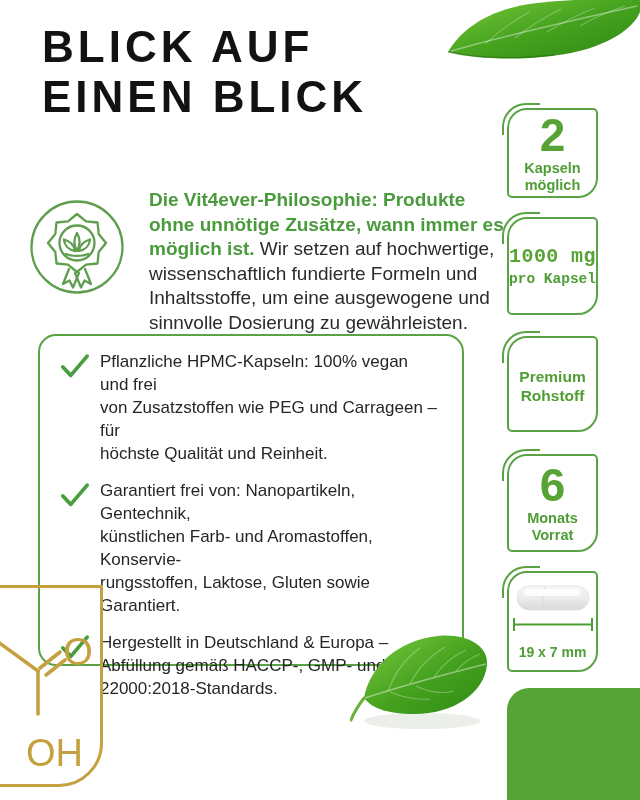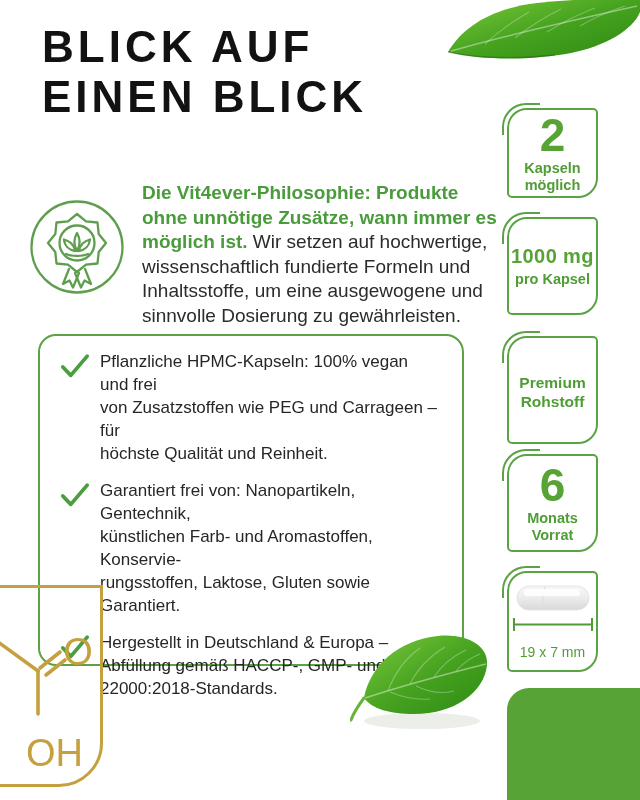--- a/index.html
+++ b/index.html
@@ -11,21 +11,21 @@
            font-size:44px;line-height:50px;font-weight:bold;letter-spacing:4px;}
   .h-line{display:block;}
 
   
   .leaf-top{position:absolute;left:445px;top:0;}
 
   
   .badge{position:absolute;left:28px;top:198px;}
 
   
-  .philosophy{position:absolute;left:137px;top:176px;width:360px;margin:5px;
+  .philosophy{position:absolute;left:137px;top:176px;width:360px;margin:12px;
               font-size:19px;line-height:24.5px;color:#2b2b2b;}
   .ph-line{display:block;}
   .green{color:#4a9b3c;font-weight:bold;}
 
   
   .benefits{position:absolute;left:38px;top:334px;width:426px;height:332px;
             border:2px solid #5aa344;border-radius:18px;box-sizing:border-box;
             padding:14px 23px 0 20px;background:transparent;}
   .benefit{display:flex;margin-bottom:14px;}
   .check{flex:0 0 30px;margin:2px 10px 0 0;}
@@ -42,29 +42,29 @@
 
   
   .stat{position:absolute;left:507px;width:91px;box-sizing:border-box;
         border:2px solid #5aa344;border-radius:20px 5px 20px 5px;background:#fff;
         display:flex;flex-direction:column;align-items:center;justify-content:center;
         text-align:center;}
   .stat::before{content:"";position:absolute;top:-7px;left:-7px;width:36px;height:30px;
         border-top:2px solid #5aa344;border-left:2px solid #5aa344;
         border-top-left-radius:24px;pointer-events:none;}
   .card1{top:108px;height:90px;}
-  .card2{top:217px;height:98px;}
-  .card3{top:336px;height:108px;}
+  .card2{top:217px;height:98px;font-family:Liberation Mono, monospace;}
+  .card3{top:336px;height:96px;}
   .card4{top:454px;height:98px;}
   .card5{top:571px;height:101px;}
   .stat-number{font-size:46px;line-height:44px;font-weight:bold;color:#57a335;}
   .stat-label{font-size:14.5px;line-height:17px;font-weight:bold;color:#4f9d35;margin-top:3px;}
   .stat-label span{display:block;}
   .stat-big{font-size:20px;line-height:23px;font-weight:bold;color:#57a335;letter-spacing:0.4px;}
-  .cap-dim{font-size:14px;font-weight:normal;color:#4f9d35;margin-top:12px;}
+  .cap-dim{font-size:14px;font-weight:bold;color:#4f9d35;margin-top:12px;}
   .ruler{margin-top:3px;}
 
   .green-panel{position:absolute;left:507px;top:688px;width:133px;height:130px;
                background:#57a335;border-radius:22px 0 0 0;}
 </style>
 </head>
 <body>
 
 <div class="page">
 

